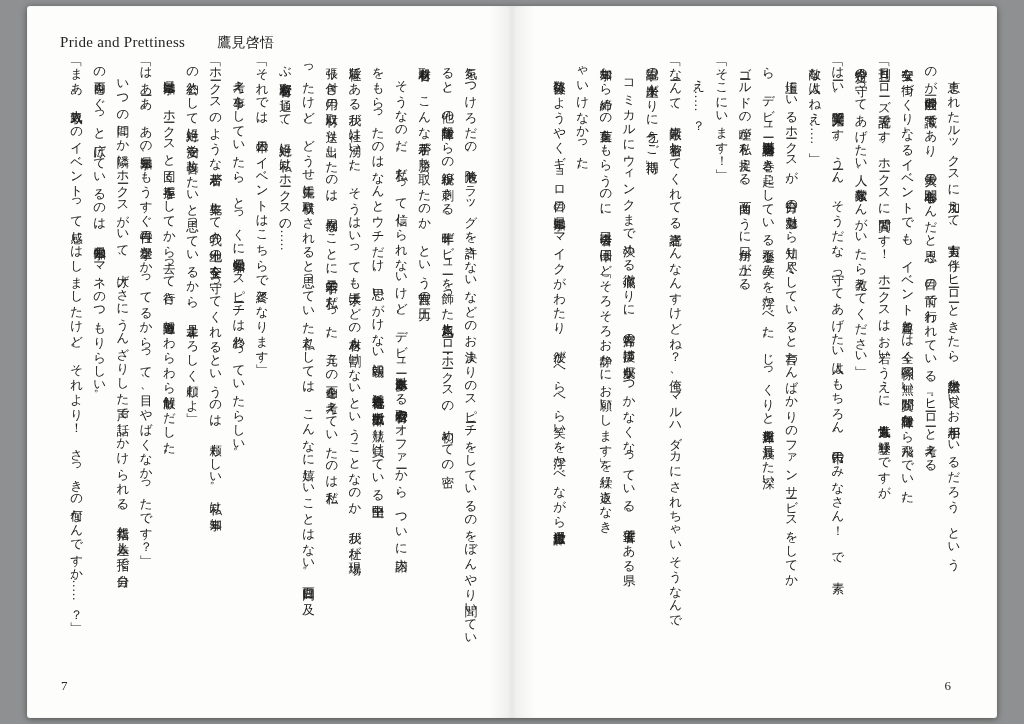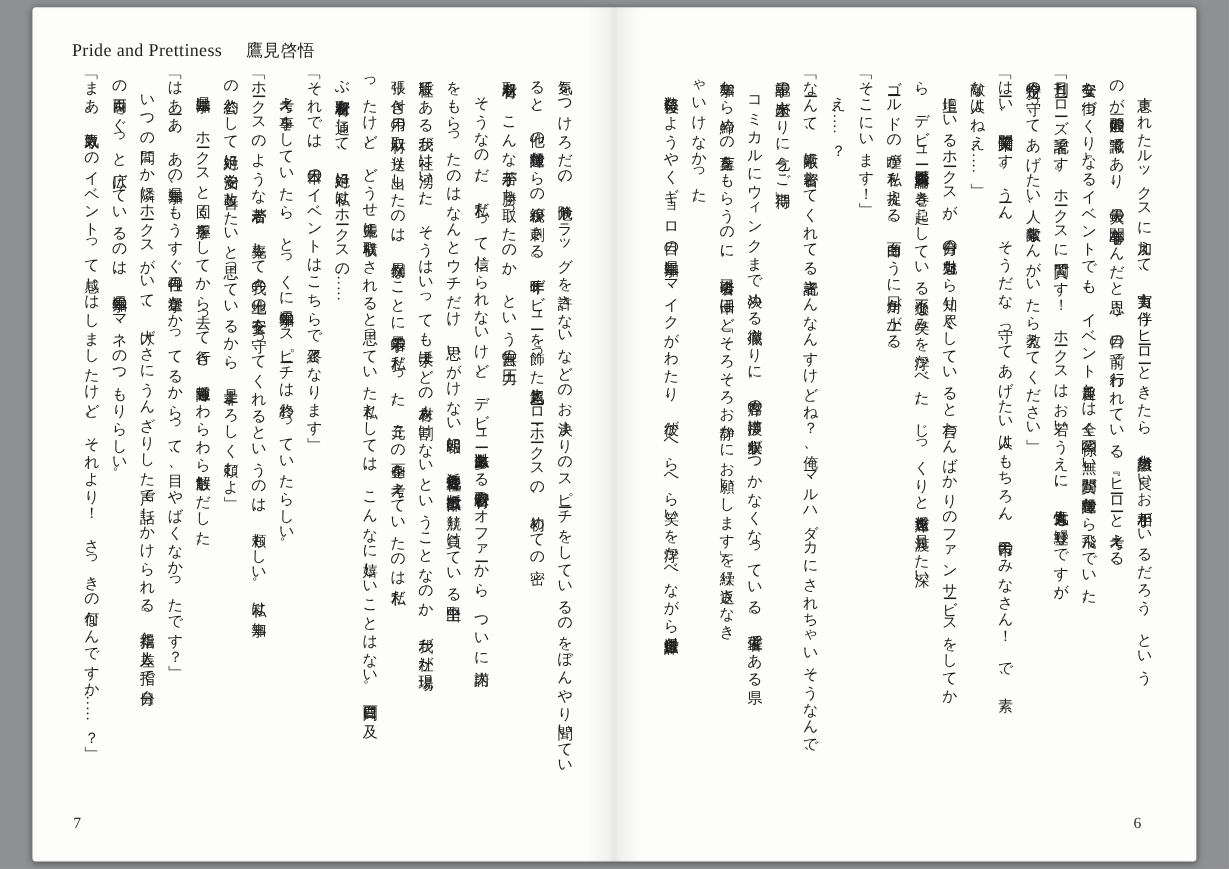--- a/index.html
+++ b/index.html
@@ -31,21 +31,21 @@
   }
   .running-header {
     position: absolute;
     top: 28px; left: 33px;
     font-size: 15px;
     color: #1f1f1f;
     letter-spacing: 0.3px;
     white-space: nowrap;
   }
   .running-header .author {
-    margin-left: 20px;
+    margin-left: 32px;
     font-size: 14px;
   }
   .page-text {
     position: absolute;
     top: 52px;
     height: 608px;
     width: 422px;
     writing-mode: vertical-rl;
     text-orientation: mixed;
     font-size: 12.5px;

